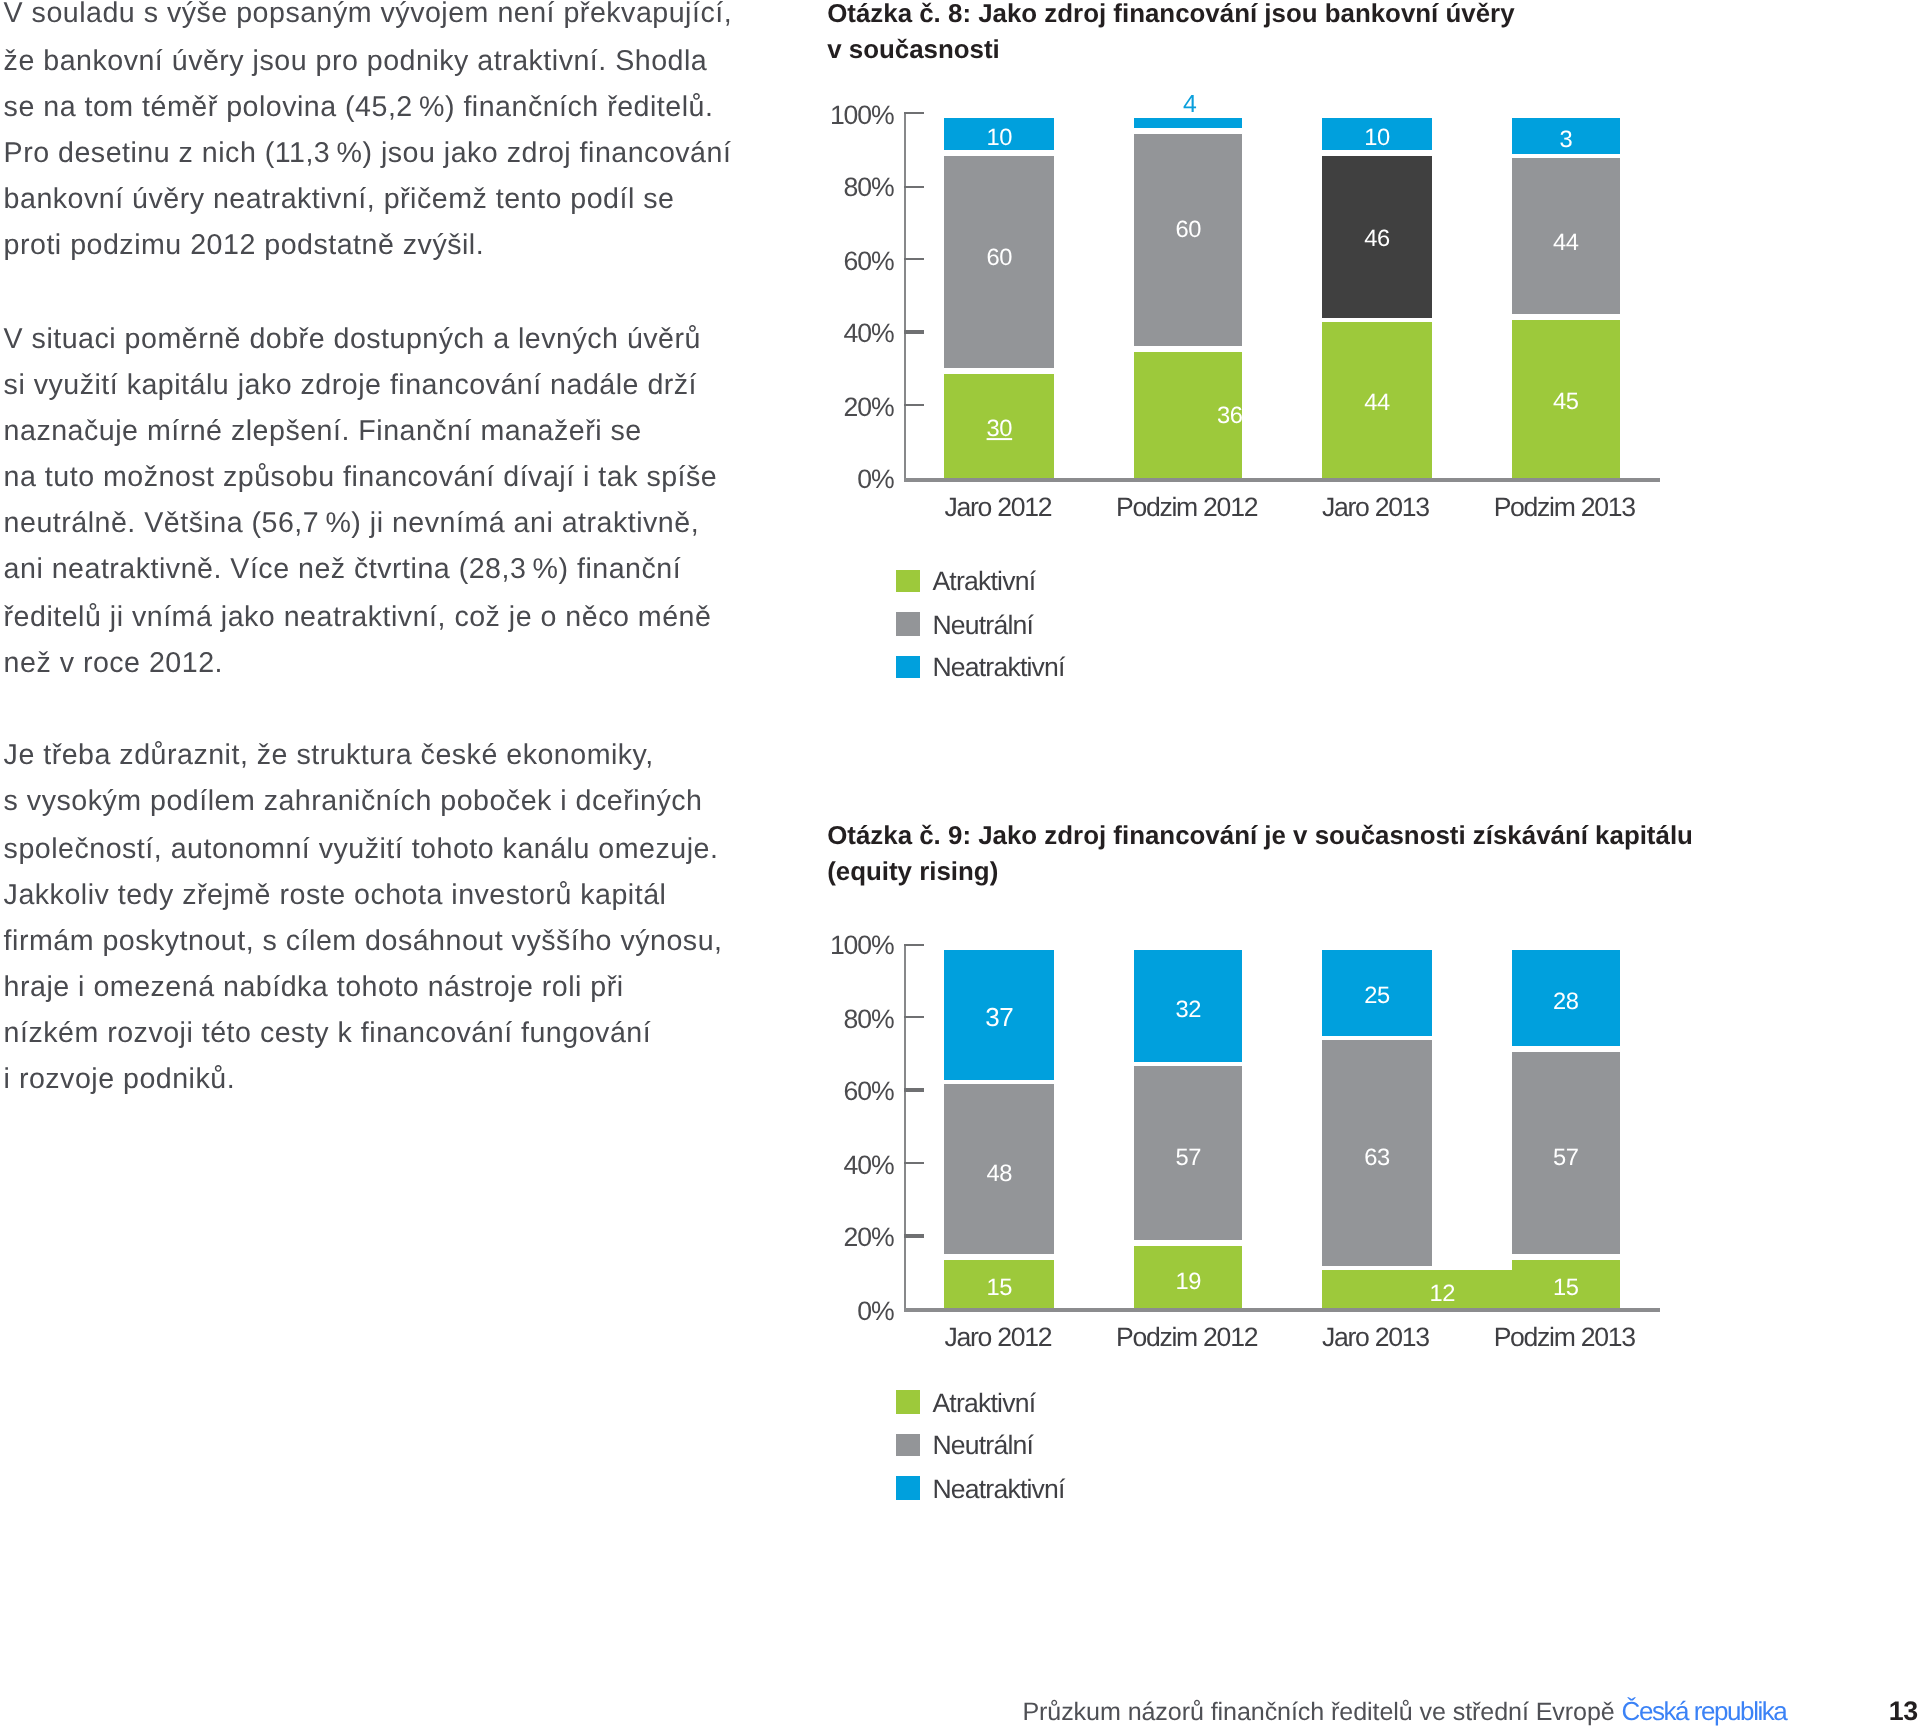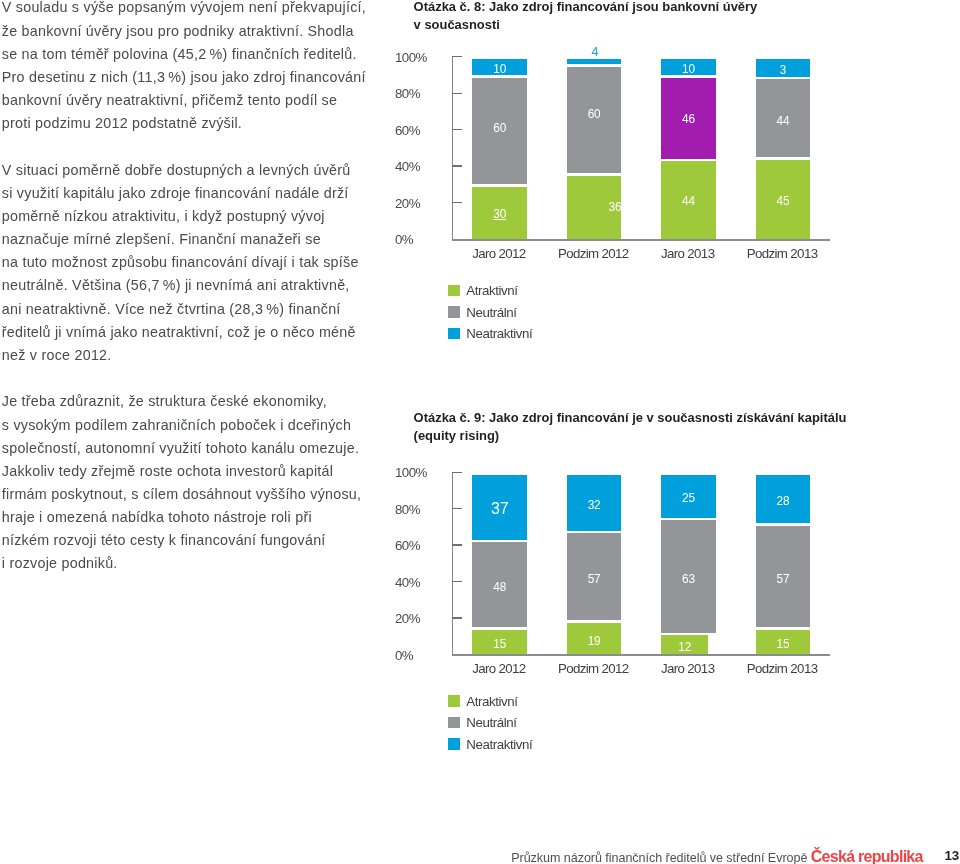--- a/index.html
+++ b/index.html
@@ -14,50 +14,49 @@
         letter-spacing:0.25px;white-space:nowrap;}
   .para + .para{margin-top:23.3px;}
   .tline{display:block;}
 
   
   .chartblock{position:absolute;}
   .ctitle{color:#231f20;font-weight:bold;font-size:12.95px;line-height:17.9px;margin:0;white-space:nowrap;}
   .axis-v{position:absolute;background:#87888a;width:1.3px;}
   .axis-h{position:absolute;background:#8b8c8e;height:2px;z-index:5;}
   .tick{position:absolute;background:#6f7072;height:1.4px;width:9.9px;}
-  .ylab{position:absolute;color:#4b4b4e;font-size:13.3px;letter-spacing:-0.55px;white-space:nowrap;}
+  .ylab{position:absolute;color:#4b4b4e;font-size:13.3px;letter-spacing:-0.55px;text-align:right;white-space:nowrap;}
   .xlab{position:absolute;color:#3f3f43;font-size:13.3px;letter-spacing:-0.64px;text-indent:0.64px;text-align:center;white-space:nowrap;}
   .toplab{position:absolute;color:#0a9fdc;font-size:12.4px;text-align:center;line-height:12.4px;}
   .legend{position:absolute;}
   .lrow{position:relative;height:21.5px;}
   .lsw{position:absolute;left:0;top:0;width:11.7px;height:11.4px;}
   .ltxt{position:absolute;left:18.0px;top:-1.5px;color:#3f3f43;font-size:13.3px;letter-spacing:-0.4px;white-space:nowrap;}
 
   
   .footer{position:absolute;left:511.2px;top:848.4px;color:#4f5055;font-size:12.55px;letter-spacing:-0.045px;white-space:nowrap;}
-  .footer b{color:#ef4444;font-weight:bold;font-size:16px;letter-spacing:-0.72px;}
+  .footer b{color:#3b82f6;font-weight:normal;font-size:13px;letter-spacing:-0.72px;}
   .pageno{position:absolute;left:944.4px;top:847.6px;color:#231f20;font-size:13.4px;font-weight:bold;letter-spacing:-0.2px;}
 </style>
 </head>
 <body>
 
 <div class="page">
   <div class="col-left" id="body-col">
   <p class="para">
         <span class="tline">V souladu s výše popsaným vývojem není překvapující,</span>
         <span class="tline">že bankovní úvěry jsou pro podniky atraktivní. Shodla</span>
         <span class="tline">se na tom téměř polovina (45,2 %) finančních ředitelů.</span>
         <span class="tline">Pro desetinu z nich (11,3 %) jsou jako zdroj financování</span>
         <span class="tline">bankovní úvěry neatraktivní, přičemž tento podíl se</span>
         <span class="tline">proti podzimu 2012 podstatně zvýšil.</span>
       </p>
       <p class="para">
         <span class="tline">V situaci poměrně dobře dostupných a levných úvěrů</span>
         <span class="tline">si využití kapitálu jako zdroje financování nadále drží</span>
-        <span class="tline">poměrně nízkou atraktivitu, i když postupný vývoj</span>
         <span class="tline">naznačuje mírné zlepšení. Finanční manažeři se</span>
         <span class="tline">na tuto možnost způsobu financování dívají i tak spíše</span>
         <span class="tline">neutrálně. Většina (56,7 %) ji nevnímá ani atraktivně,</span>
         <span class="tline">ani neatraktivně. Více než čtvrtina (28,3 %) finanční</span>
         <span class="tline">ředitelů ji vnímá jako neatraktivní, což je o něco méně</span>
         <span class="tline">než v roce 2012.</span>
       </p>
       <p class="para">
         <span class="tline">Je třeba zdůraznit, že struktura české ekonomiky,</span>
         <span class="tline">s vysokým podílem zahraničních poboček i dceřiných</span>
@@ -102,21 +101,21 @@
         <span style="position: absolute; left: 0px; right: 0px; top: 50%; transform: translateY(calc(-50% - 0.65px)); text-align: right; color: rgb(255, 255, 255); font-size: 11.85px; letter-spacing: -0.2px; text-indent: 0.2px;">36</span>
       </div>
       <div style="position: absolute; left: 566.7px; width: 54.6px; top: 63.992px; height: 106.68px; margin-top: 2.7px; background: rgb(147, 149, 152);">
         <span style="position: absolute; left: 0px; right: 0px; top: 50%; transform: translateY(calc(-50% - 5.65px)); text-align: center; color: rgb(255, 255, 255); font-size: 11.85px; letter-spacing: -0.2px; text-indent: 0.2px;">60</span>
       </div>
       <div style="position: absolute; left: 566.7px; width: 54.6px; top: 56.7px; height: 4.592px; margin-top: 2.7px; background: rgb(0, 160, 221);"></div>
       <div class="xlab" style="left: 535.7px; width: 114.6px; top: 245.8px;">Podzim 2012</div>
       <div style="position: absolute; left: 661.1px; width: 54.6px; top: 158.788px; height: 77.512px; margin-top: 2.7px; background: rgb(157, 201, 59);">
         <span style="position: absolute; left: 0px; right: 0px; top: 50%; transform: translateY(calc(-50% + 1.05px)); text-align: center; color: rgb(255, 255, 255); font-size: 11.85px; letter-spacing: -0.2px; text-indent: 0.2px;">44</span>
       </div>
-      <div style="position: absolute; left: 661.1px; width: 54.6px; top: 74.93px; height: 81.158px; margin-top: 2.7px; background: #a21caf;">
+      <div style="position: absolute; left: 661.1px; width: 54.6px; top: 74.93px; height: 81.158px; margin-top: 2.7px; background: #404040;">
         <span style="position: absolute; left: 0px; right: 0px; top: 50%; transform: translateY(calc(-50% + 1.05px)); text-align: center; color: rgb(255, 255, 255); font-size: 11.85px; letter-spacing: -0.2px; text-indent: 0.2px;">46</span>
       </div>
       <div style="position: absolute; left: 661.1px; width: 54.6px; top: 56.7px; height: 15.53px; margin-top: 2.7px; background: rgb(0, 160, 221);">
         <span style="position: absolute; left: 0px; right: 0px; top: 50%; transform: translateY(calc(-50% + 1.55px)); text-align: center; color: rgb(255, 255, 255); font-size: 11.85px; letter-spacing: -0.2px; text-indent: 0.2px;">10</span>
       </div>
       <div class="xlab" style="left: 630.1px; width: 114.6px; top: 245.8px;">Jaro 2013</div>
       <div style="position: absolute; left: 755.5px; width: 54.6px; top: 156.965px; height: 79.335px; margin-top: 2.7px; background: rgb(157, 201, 59);">
         <span style="position: absolute; left: 0px; right: 0px; top: 50%; transform: translateY(calc(-50% + 1.55px)); text-align: center; color: rgb(255, 255, 255); font-size: 11.85px; letter-spacing: -0.2px; text-indent: 0.2px;">45</span>
       </div>
       <div style="position: absolute; left: 755.5px; width: 54.6px; top: 76.753px; height: 77.512px; margin-top: 2.7px; background: rgb(147, 149, 152);">
@@ -160,34 +159,34 @@
       <div class="tick" style="left: 451.7px; top: 617.39px;"></div>
       <div class="ylab" style="left: 395px; width: 51.75px; top: 611.14px;">20%</div>
       <div class="ylab" style="left: 395px; width: 51.75px; top: 647.6px;">0%</div>
       <div style="position: absolute; left: 472.3px; width: 54.6px; top: 627.155px; height: 24.645px; margin-top: 2.7px; background: rgb(157, 201, 59);">
         <span style="position: absolute; left: 0px; right: 0px; top: 50%; transform: translateY(calc(-50% + 1.55px)); text-align: center; color: rgb(255, 255, 255); font-size: 11.85px; letter-spacing: -0.2px; text-indent: 0.2px;">15</span>
       </div>
       <div style="position: absolute; left: 472.3px; width: 54.6px; top: 539.651px; height: 84.804px; margin-top: 2.7px; background: rgb(147, 149, 152);">
         <span style="position: absolute; left: 0px; right: 0px; top: 50%; transform: translateY(calc(-50% + 1.55px)); text-align: center; color: rgb(255, 255, 255); font-size: 11.85px; letter-spacing: -0.2px; text-indent: 0.2px;">48</span>
       </div>
       <div style="position: absolute; left: 472.3px; width: 54.6px; top: 472.2px; height: 64.751px; margin-top: 2.7px; background: rgb(0, 160, 221);">
-        <span style="position: absolute; left: 0px; right: 0px; top: 50%; transform: translateY(calc(-50% + 1.55px)); text-align: center; color: rgb(255, 255, 255); font-size: 16px; letter-spacing: -0.2px; text-indent: 0.2px;">37</span>
+        <span style="position: absolute; left: 0px; right: 0px; top: 50%; transform: translateY(calc(-50% + 1.55px)); text-align: center; color: rgb(255, 255, 255); font-size: 13px; letter-spacing: -0.2px; text-indent: 0.2px;">37</span>
       </div>
       <div class="xlab" style="left: 441.3px; width: 114.6px; top: 661.3px;">Jaro 2012</div>
       <div style="position: absolute; left: 566.7px; width: 54.6px; top: 619.863px; height: 31.937px; margin-top: 2.7px; background: rgb(157, 201, 59);">
         <span style="position: absolute; left: 0px; right: 0px; top: 50%; transform: translateY(calc(-50% + 1.55px)); text-align: center; color: rgb(255, 255, 255); font-size: 11.85px; letter-spacing: -0.2px; text-indent: 0.2px;">19</span>
       </div>
       <div style="position: absolute; left: 566.7px; width: 54.6px; top: 530.536px; height: 86.627px; margin-top: 2.7px; background: rgb(147, 149, 152);">
         <span style="position: absolute; left: 0px; right: 0px; top: 50%; transform: translateY(calc(-50% + 1.55px)); text-align: center; color: rgb(255, 255, 255); font-size: 11.85px; letter-spacing: -0.2px; text-indent: 0.2px;">57</span>
       </div>
       <div style="position: absolute; left: 566.7px; width: 54.6px; top: 472.2px; height: 55.636px; margin-top: 2.7px; background: rgb(0, 160, 221);">
         <span style="position: absolute; left: 0px; right: 0px; top: 50%; transform: translateY(calc(-50% + 1.55px)); text-align: center; color: rgb(255, 255, 255); font-size: 11.85px; letter-spacing: -0.2px; text-indent: 0.2px;">32</span>
       </div>
       <div class="xlab" style="left: 535.7px; width: 114.6px; top: 661.3px;">Podzim 2012</div>
-      <div style="position: absolute; left: 661.1px; width: 47px; top: 632.624px; height: 19.176px; margin-top: 2.7px; background: rgb(157, 201, 59);">
+      <div style="position: absolute; left: 661.1px; width: 76px; top: 632.624px; height: 19.176px; margin-top: 2.7px; background: rgb(157, 201, 59); padding-left: 44px;">
         <span style="position: absolute; left: 0px; right: 0px; top: 50%; transform: translateY(calc(-50% + 1.55px)); text-align: center; color: rgb(255, 255, 255); font-size: 11.85px; letter-spacing: -0.2px; text-indent: 0.2px;">12</span>
       </div>
       <div style="position: absolute; left: 661.1px; width: 54.6px; top: 517.775px; height: 112.149px; margin-top: 2.7px; background: rgb(147, 149, 152);">
         <span style="position: absolute; left: 0px; right: 0px; top: 50%; transform: translateY(calc(-50% + 1.55px)); text-align: center; color: rgb(255, 255, 255); font-size: 11.85px; letter-spacing: -0.2px; text-indent: 0.2px;">63</span>
       </div>
       <div style="position: absolute; left: 661.1px; width: 54.6px; top: 472.2px; height: 42.875px; margin-top: 2.7px; background: rgb(0, 160, 221);">
         <span style="position: absolute; left: 0px; right: 0px; top: 50%; transform: translateY(calc(-50% + 1.55px)); text-align: center; color: rgb(255, 255, 255); font-size: 11.85px; letter-spacing: -0.2px; text-indent: 0.2px;">25</span>
       </div>
       <div class="xlab" style="left: 630.1px; width: 114.6px; top: 661.3px;">Jaro 2013</div>
       <div style="position: absolute; left: 755.5px; width: 54.6px; top: 627.155px; height: 24.645px; margin-top: 2.7px; background: rgb(157, 201, 59);">

